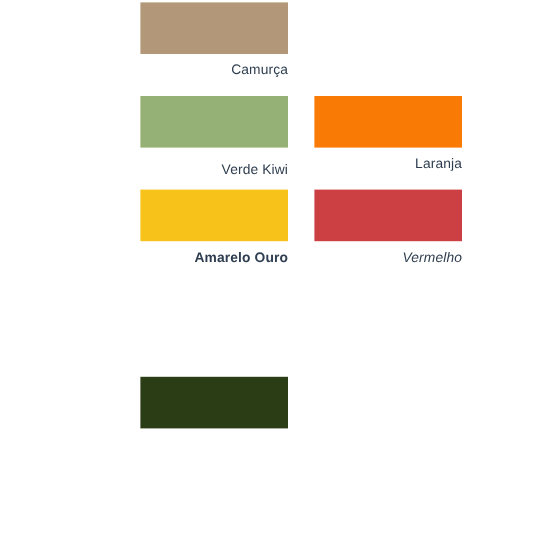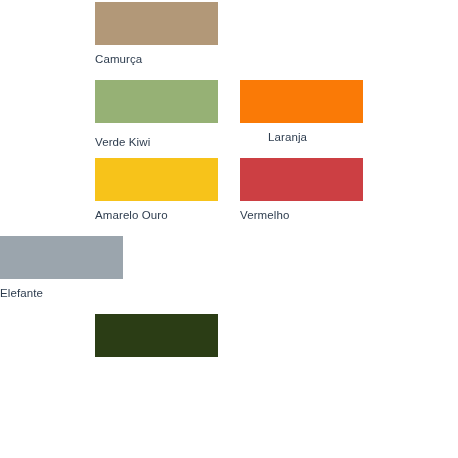--- a/index.html
+++ b/index.html
@@ -26,21 +26,21 @@
     display: flex;
     width: 458px;
     height: 78px;
     box-sizing: border-box;
   }
 
   .swatch-cell {
     width: 145px;
     display: flex;
     flex-direction: column;
-    align-items: flex-start;
+    align-items: flex-end;
     box-sizing: border-box;
   }
 
   .swatch-cell.col-1 {
     margin-left: 95px;
   }
 
   .swatch-cell.col-2 {
     margin-left: 0px;
   }
@@ -81,32 +81,28 @@
         <div class="swatch-label" style="color: rgb(46, 61, 79); margin-top: 12px;">Verde Kiwi</div>
       </div>
       <div class="swatch-cell col-2">
         <div class="swatch-chip" style="background: rgb(250, 122, 6);"></div>
         <div class="swatch-label" style="color: rgb(46, 61, 79); margin-left: 28px;">Laranja</div>
       </div>
     </div>
     <div class="swatch-row">
       <div class="swatch-cell col-1">
         <div class="swatch-chip" style="background: rgb(247, 195, 26);"></div>
-        <div class="swatch-label" style="color: rgb(46, 61, 79);">Amarelo Ouro</div>
+        <div class="swatch-label" style="color: rgb(46, 61, 79); font-weight: bold;">Amarelo Ouro</div>
       </div>
       <div class="swatch-cell col-2">
         <div class="swatch-chip" style="background: rgb(204, 63, 67);"></div>
-        <div class="swatch-label" style="color: rgb(46, 61, 79);">Vermelho</div>
+        <div class="swatch-label" style="color: rgb(46, 61, 79); font-style: italic;">Vermelho</div>
       </div>
     </div>
     <div class="swatch-row">
-      <div class="swatch-cell col-2">
-        <div class="swatch-chip" style="background: rgb(155, 165, 173);"></div>
-        <div class="swatch-label" style="color: rgb(46, 61, 79);">Elefante</div>
-      </div>
     </div>
     <div class="swatch-row">
       <div class="swatch-cell col-1">
         <div class="swatch-chip" style="background: rgb(43, 61, 21);"></div>
       </div>
       <div class="swatch-cell col-2 empty">
         <div class="swatch-chip"></div>
         <div class="swatch-label"></div>
       </div>
     </div>

